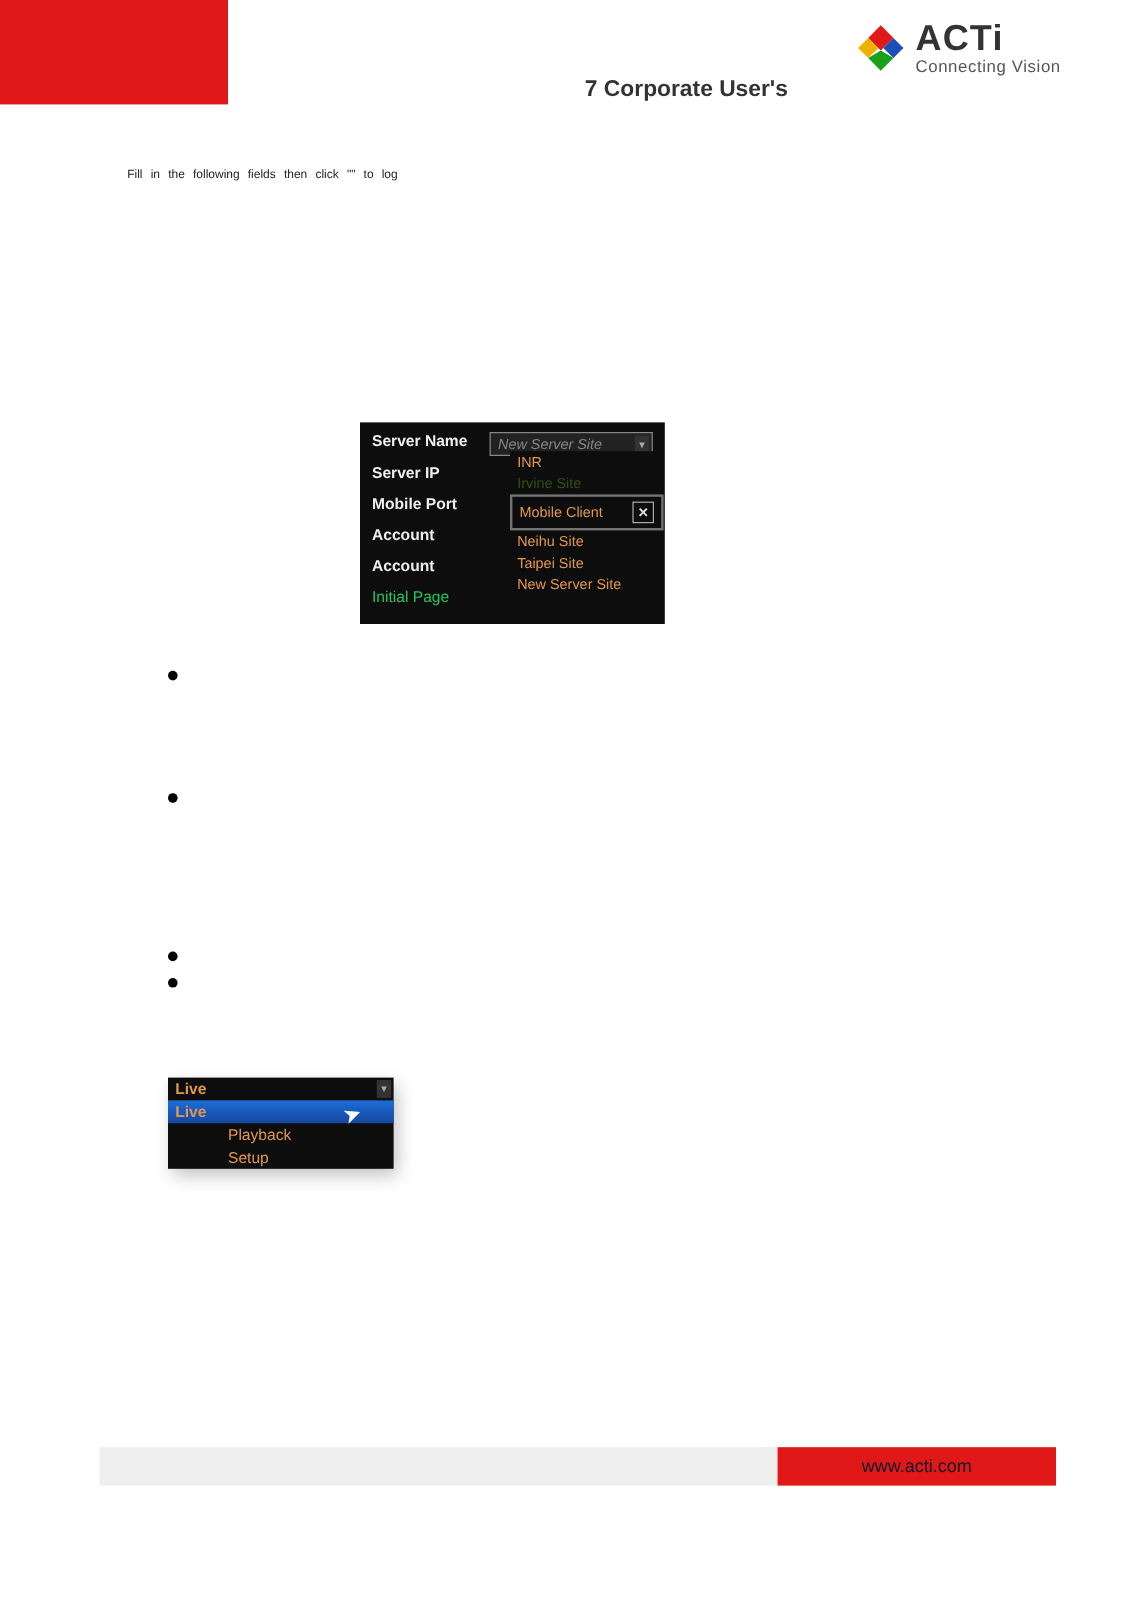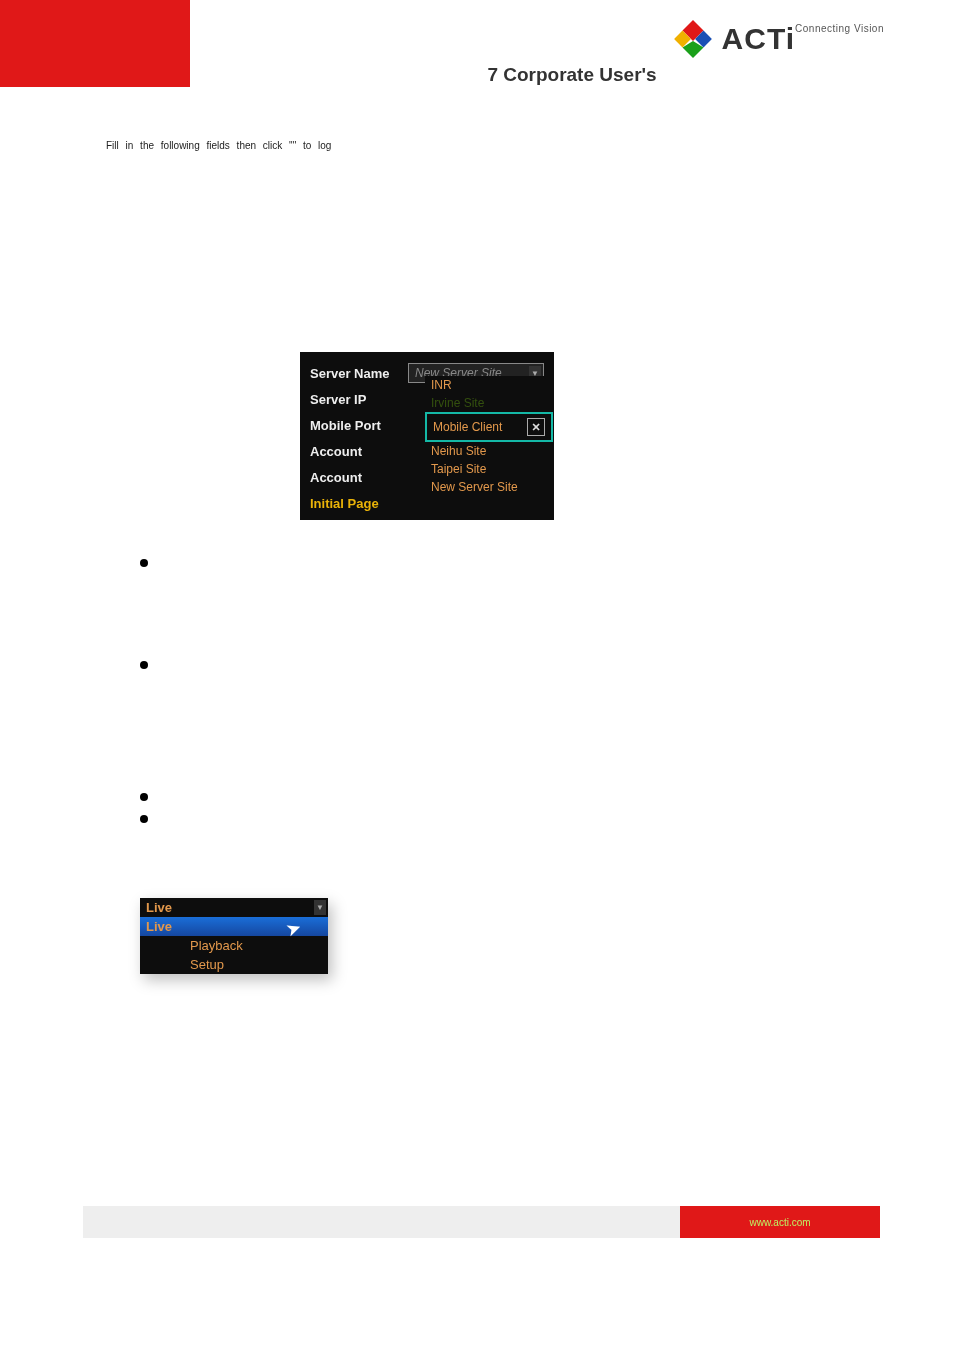--- a/index.html
+++ b/index.html
@@ -30,32 +30,32 @@
     gap: 8px;
   }
   .acti-swirl {
     width: 42px;
     height: 42px;
     position: relative;
   }
   .acti-swirl svg { width: 100%; height: 100%; }
   .acti-text {
     display: flex;
-    flex-direction: row;
+    flex-direction: column;
     line-height: 1;
     color: #444;
   }
   .acti-text .brand {
     font-weight: 900;
     font-size: 30px;
     letter-spacing: 1px;
     color: #333;
   }
   .acti-text .tag {
-    font-size: 10px;
+    font-size: 14px;
     color: #555;
     letter-spacing: .5px;
   }
   
   .header-band {
     position: absolute;
     top: 64px;
     left: 190px;
     right: 0;
   }
@@ -82,34 +82,33 @@
     position: absolute;
     top: 352px;
     left: 300px;
     width: 254px;
     background: #0d0d0d;
     padding: 8px 10px 4px 10px;
     box-sizing: border-box;
   }
   .dp-row {
     display: flex;
-    align-items: center;
     height: 26px;
   }
   .dp-label {
     width: 98px;
     color: #eee;
     font-size: 13px;
     font-weight: 700;
   }
   .dp-labelfade {
     width: 98px;
-    color: #eab308;
+    color: #22c55e;
     font-size: 13px;
-    font-weight: 700;
+    font-weight: 400;
   }
   .dp-input {
     flex: 1;
     height: 18px;
     border: 1px solid #888;
     background: #222;
     display: flex;
     align-items: center;
     padding: 0 6px;
     color: #888;
@@ -135,21 +134,21 @@
   }
   .dp-item {
     padding: 2px 6px;
     font-size: 12px;
     color: #e2984c;
   }
   .dp-item.fade { color: #4d7c0f; opacity: .6; }
   .dp-item.sel-wrap {
     display: flex;
     align-items: center;
-    border: 2px solid #14b8a6;
+    border: 2px solid #737373;
     padding: 4px 6px;
   }
   .dp-item.sel-wrap .x {
     margin-left: auto;
     width: 16px;
     height: 16px;
     border: 1px solid #aaa;
     display: flex; align-items: center; justify-content: center;
     color: #ddd;
     font-size: 11px;
@@ -226,27 +225,27 @@
     position: absolute;
     top: 1206px;
     left: 83px;
     right: 74px;
     height: 32px;
     background: #eee;
   }
   .footer .red {
     position: absolute;
     right: 0; top: 0; bottom: 0;
-    width: 200px;
+    width: 232px;
     background: #e01818;
-    color: #bef264;
+    color: #0f172a;
     display: flex;
     align-items: center;
     justify-content: center;
-    font-size: 10px;
+    font-size: 15px;
   }
 </style>
 </head>
 <body>
 
 <div class="red-corner"></div>
 
 <div class="logo-wrap">
   <div class="acti-swirl">
     <svg viewBox="0 0 40 40">

